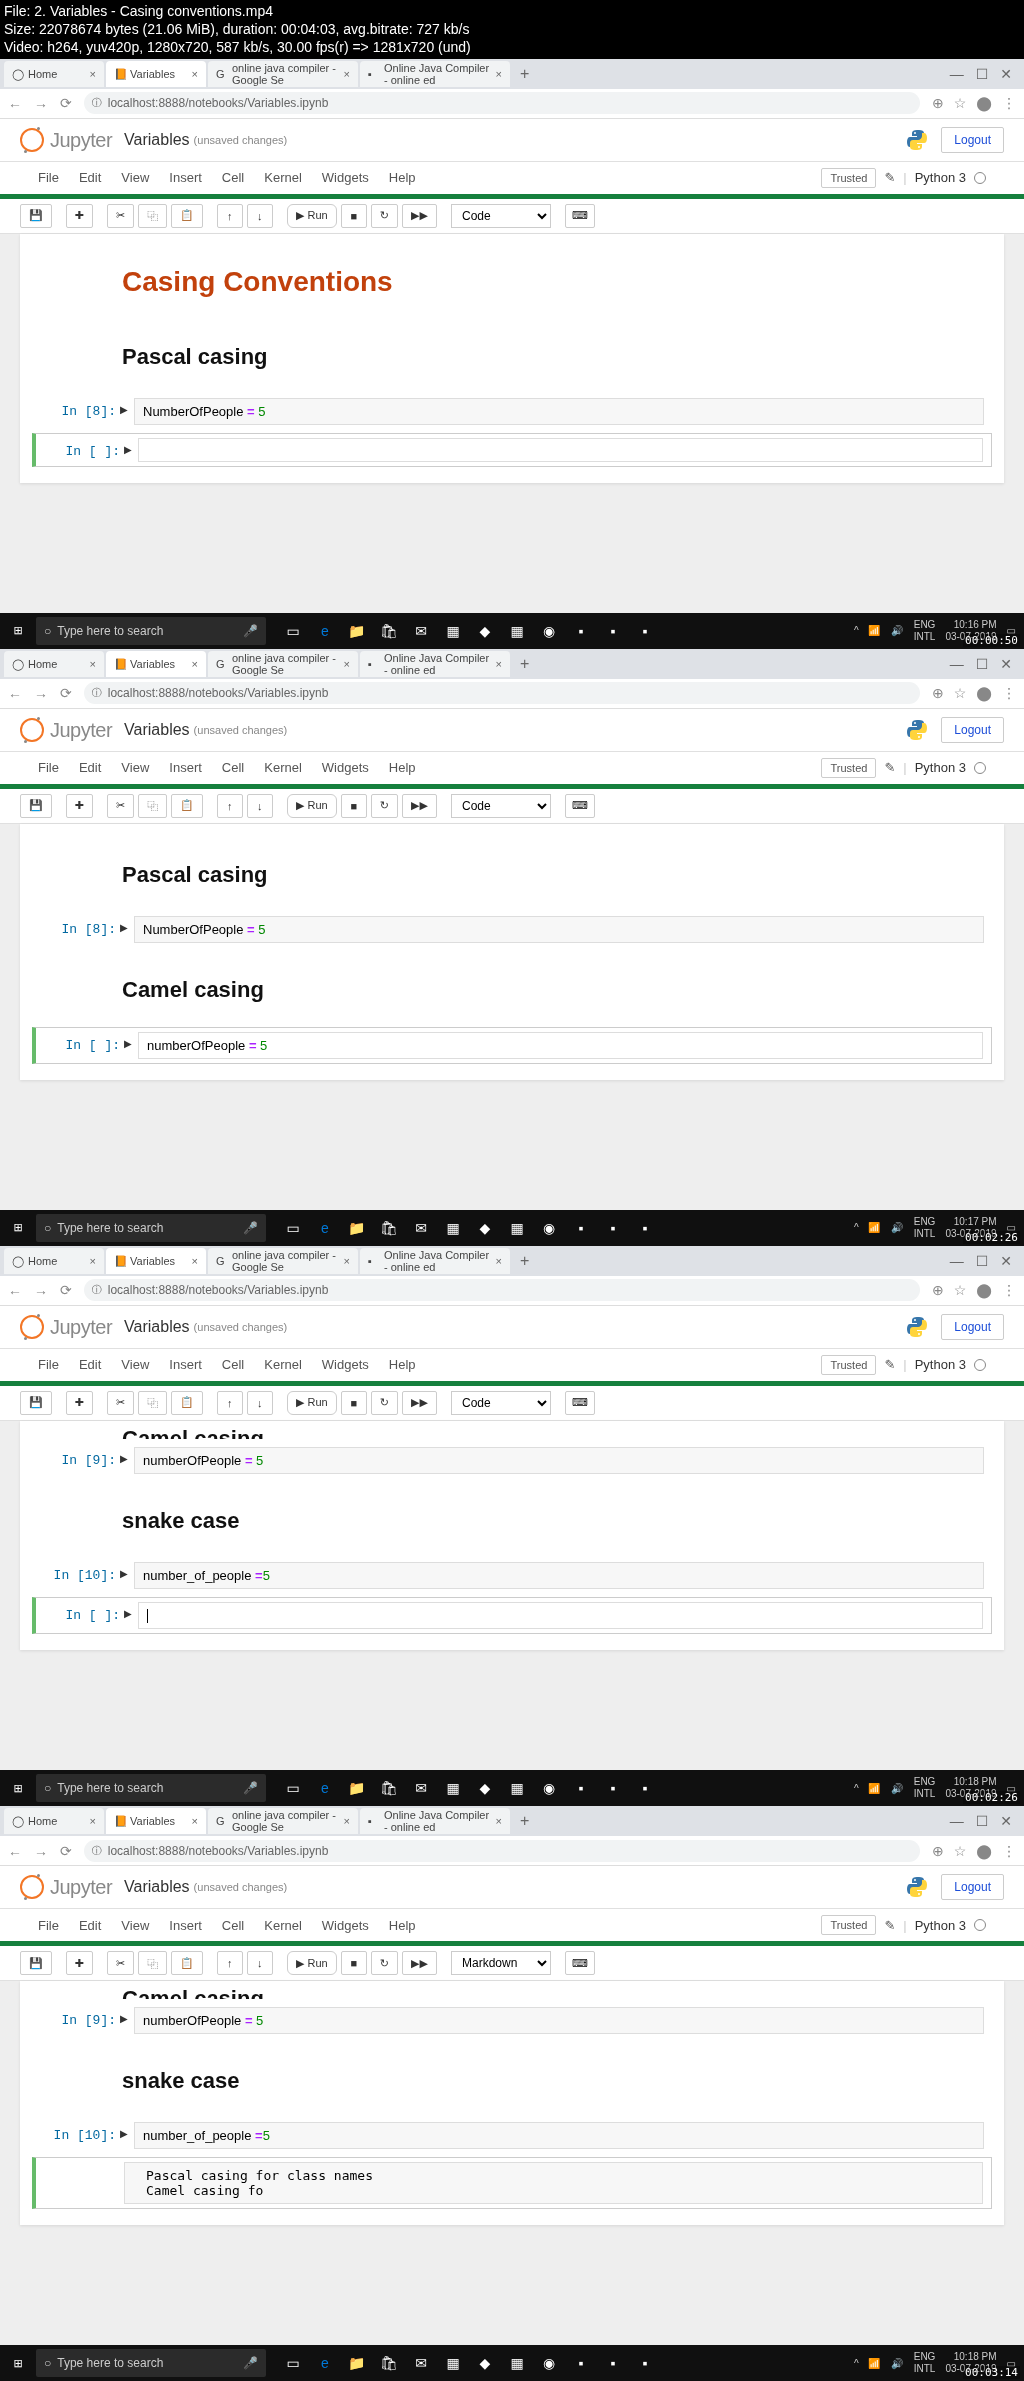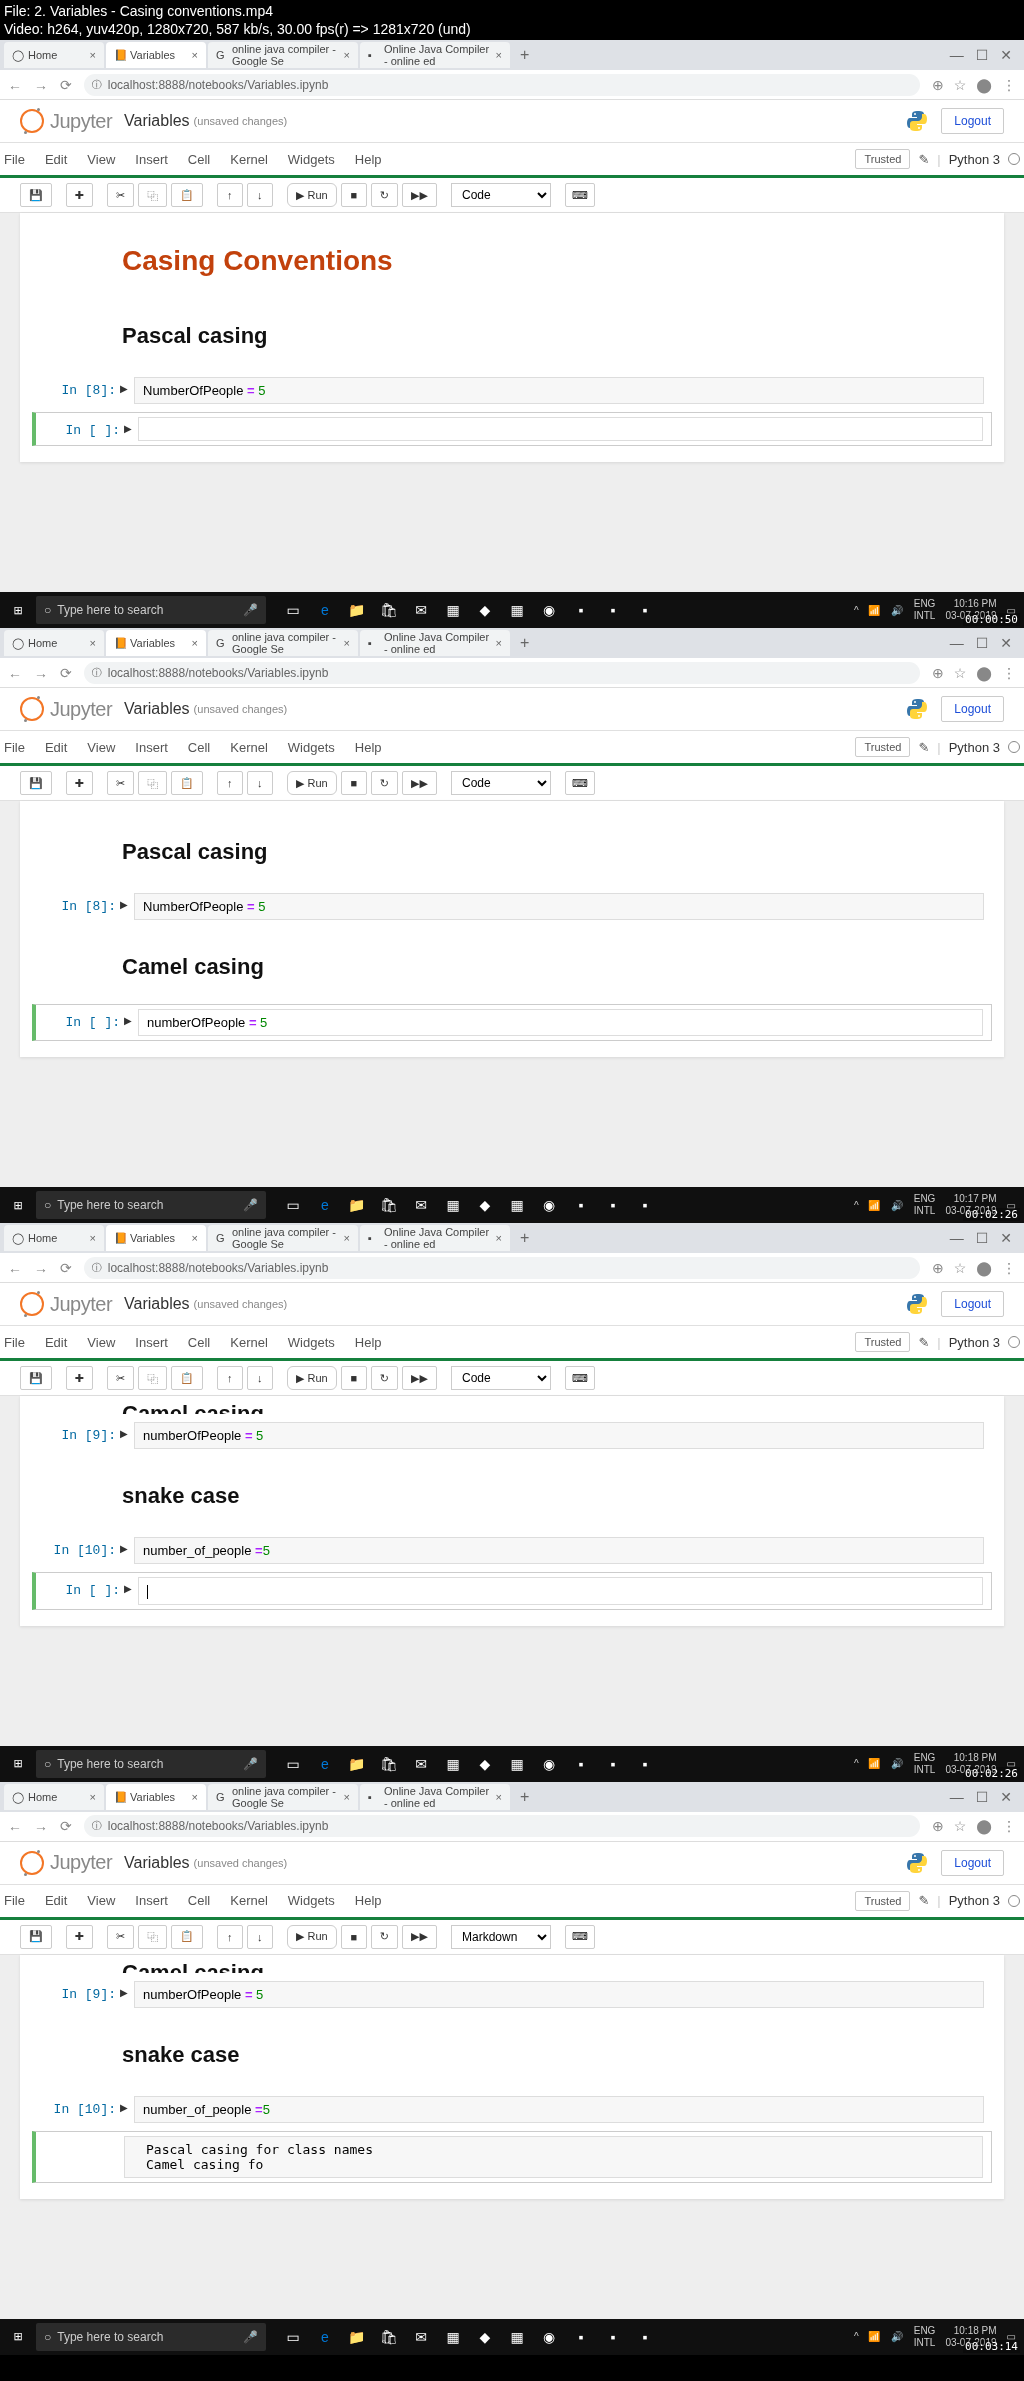--- a/index.html
+++ b/index.html
@@ -13,31 +13,31 @@
 .tab-close { margin-left: auto; color: #666; padding-left: 4px; }
 .new-tab { color: #666; font-size: 16px; padding: 0 8px; }
 .window-controls { margin-left: auto; display: flex; gap: 12px; color: #666; font-size: 14px; padding-right: 8px; }
 .address-bar { background: #fff; height: 30px; display: flex; align-items: center; padding: 0 8px; border-bottom: 1px solid #ddd; }
 .nav-arrows { display: flex; gap: 12px; color: #888; font-size: 14px; }
 .url-box { flex: 1; margin: 0 12px; padding: 4px 8px; background: #f1f3f4; border-radius: 12px; font-size: 12px; color: #666; display: flex; align-items: center; gap: 6px; }
 .url-secure { font-size: 10px; }
 .addr-icons { display: flex; gap: 10px; color: #888; font-size: 14px; }
 .page-bg { background: #eee; padding: 0; }
 .jupyter-header { background: #fff; padding: 8px 20px; display: flex; align-items: center; border-bottom: 1px solid #e0e0e0; }
-.jupyter-logo { display: flex; align-items: center; gap: 6px; }
+.jupyter-logo { display: flex; align-items: flex-end; gap: 6px; }
 .logo-circle { width: 24px; height: 24px; border: 2px solid #f37626; border-radius: 50%; position: relative; }
 .logo-circle::before, .logo-circle::after { content: ''; position: absolute; width: 3px; height: 3px; background: #888; border-radius: 50%; }
 .logo-circle::before { top: -3px; right: 2px; }
 .logo-circle::after { bottom: -3px; left: 2px; }
 .logo-text { font-size: 20px; color: #888; font-weight: normal; letter-spacing: -0.5px; }
 .notebook-name { font-size: 16px; color: #333; margin-left: 12px; }
 .save-status { font-size: 11px; color: #888; margin-left: 4px; }
 .python-logo { width: 24px; height: 24px; margin-left: auto; margin-right: 12px; }
 .logout-btn { border: 1px solid #ccc; background: #fff; padding: 5px 12px; font-size: 12px; color: #1d4ed8; border-radius: 2px; }
-.menu-bar { background: #fff; padding: 6px 4px; display: flex; align-items: center; border-bottom: 3px solid #15803d; font-size: 13px; color: #555; }
+.menu-bar { background: #fff; padding: 6px 38px; display: flex; align-items: center; border-bottom: 5px solid #15803d; font-size: 13px; color: #555; }
 .menu-item { margin-right: 20px; }
 .menu-right { margin-left: auto; display: flex; align-items: center; gap: 8px; }
 .trusted { border: 1px solid #ccc; padding: 3px 8px; font-size: 11px; border-radius: 2px; }
 .kernel-name { font-size: 13px; color: #333; }
 .kernel-indicator { width: 12px; height: 12px; border: 1px solid #888; border-radius: 50%; }
 .toolbar { background: #fff; padding: 5px 20px; display: flex; align-items: center; gap: 4px; border-bottom: 1px solid #e0e0e0; }
 .tb-btn { border: 1px solid #ccc; background: #fff; padding: 4px 8px; font-size: 11px; color: #333; border-radius: 2px; min-width: 26px; text-align: center; display: flex; align-items: center; justify-content: center; height: 24px; }
 .tb-btn.run { min-width: 50px; border-radius: 6px; }
 .tb-sep { width: 6px; }
 .cell-type-select { border: 1px solid #ccc; padding: 3px 6px; font-size: 12px; width: 100px; height: 24px; background: #fff; }
@@ -66,20 +66,21 @@
 .lang-time { text-align: right; line-height: 1.2; }
 .timestamp-overlay { position: absolute; bottom: 2px; right: 4px; color: #fff; font-family: monospace; font-size: 11px; background: rgba(0,0,0,0.3); padding: 0 2px; }
 .cursor-line { display: inline-block; border-right: 1px solid #000; height: 14px; vertical-align: middle; }
 .cut-heading { font-size: 22px; font-weight: bold; padding-left: 90px; color: #111; overflow: hidden; height: 18px; line-height: 0; display: flex; align-items: flex-end; }
 </style>
 </head>
 <body>
 
 <div class="header-info">
   <div>File: 2. Variables - Casing conventions.mp4</div>
+  <div>Size: 22078674 bytes (21.06 MiB), duration: 00:04:03, avg.bitrate: 727 kb/s</div>
   <div>Video: h264, yuv420p, 1280x720, 587 kb/s, 30.00 fps(r) =&gt; 1281x720 (und)</div>
 </div>
 
 <div class="frame">
 
   <div class="browser-chrome">
     <div class="tab">
         <span class="tab-icon">◯</span>
         <span>Home</span>
         <span class="tab-close">×</span>

